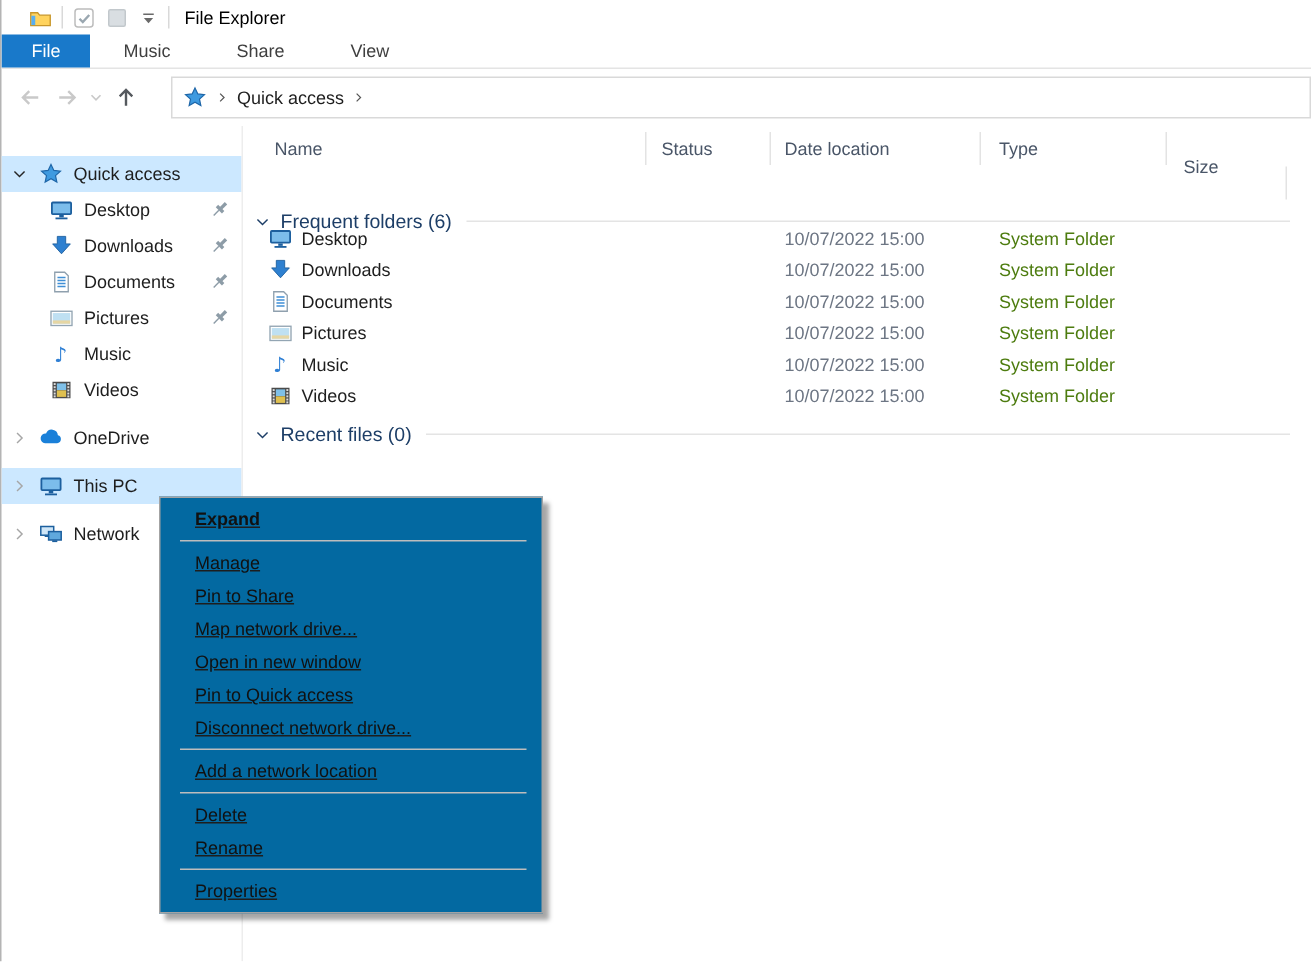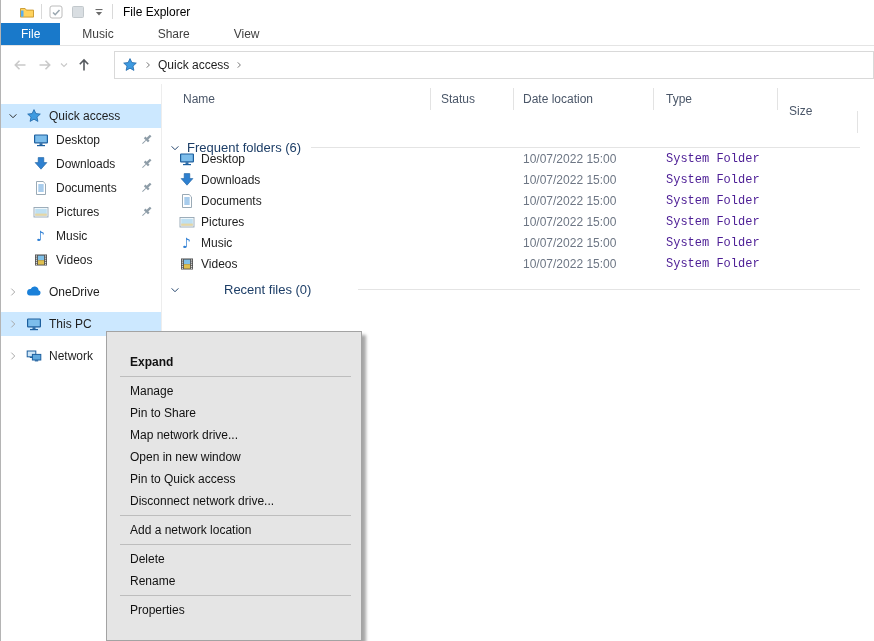--- a/index.html
+++ b/index.html
@@ -41,29 +41,29 @@
   .c1{width:269px;padding-left:21px;}
   .c2{width:83px;padding-left:10px;}
   .c3{width:140px;padding-left:9px;}
   .c4{width:124px;padding-left:12px;}
   .c5{width:80px;padding-left:11px;margin-top:23px;}
   
   .group{position:absolute;left:0;right:0;display:flex;align-items:center;color:#1d3e67;font-size:13px;}
   .group .gchev{margin-left:7px;margin-right:6px;display:flex;}
   .group .line{flex:1;height:1px;background:#e4e4e4;margin-left:10px;margin-right:14px;}
   .g1{top:56px;}
-  .g2{top:198px;gap:37px;}
+  .g2{top:198px;}
   
   .rows{position:absolute;top:64px;left:0;right:0;}
   .frow{height:21px;display:flex;align-items:center;position:relative;padding-left:17px;}
   .frow .name{margin-left:6px;}
   .frow .date{position:absolute;left:361px;color:#6d7684;}
-  .frow .type{position:absolute;left:504px;color:#4c1d95;font-family:Liberation Mono, monospace;}
-  
-  .cmenu{position:absolute;left:105px;top:331px;width:256px;box-sizing:border-box;background:#e5e5e5;border:1px solid #a3a3a3;box-shadow:4px 4px 3px rgba(0,0,0,0.35);padding:19px 0;z-index:10;}
+  .frow .type{position:absolute;left:504px;color:#4d7c0f;}
+  
+  .cmenu{position:absolute;left:105px;top:331px;width:256px;box-sizing:border-box;background:#0369a1;border:1px solid #a3a3a3;box-shadow:4px 4px 3px rgba(0,0,0,0.35);padding:3px 0;z-index:10;text-decoration:underline;}
   .mi{height:22px;line-height:22px;padding-left:23px;color:#111;}
   .mi.default{font-weight:bold;}
   .msep{height:1px;background:#bdbdbd;margin:3px 10px 3px 13px;}
 </style>
 </head>
 <body>
 
 <svg width="0" height="0" style="position:absolute">
   <defs>
     <symbol id="i-logo" viewBox="0 0 16 16">

